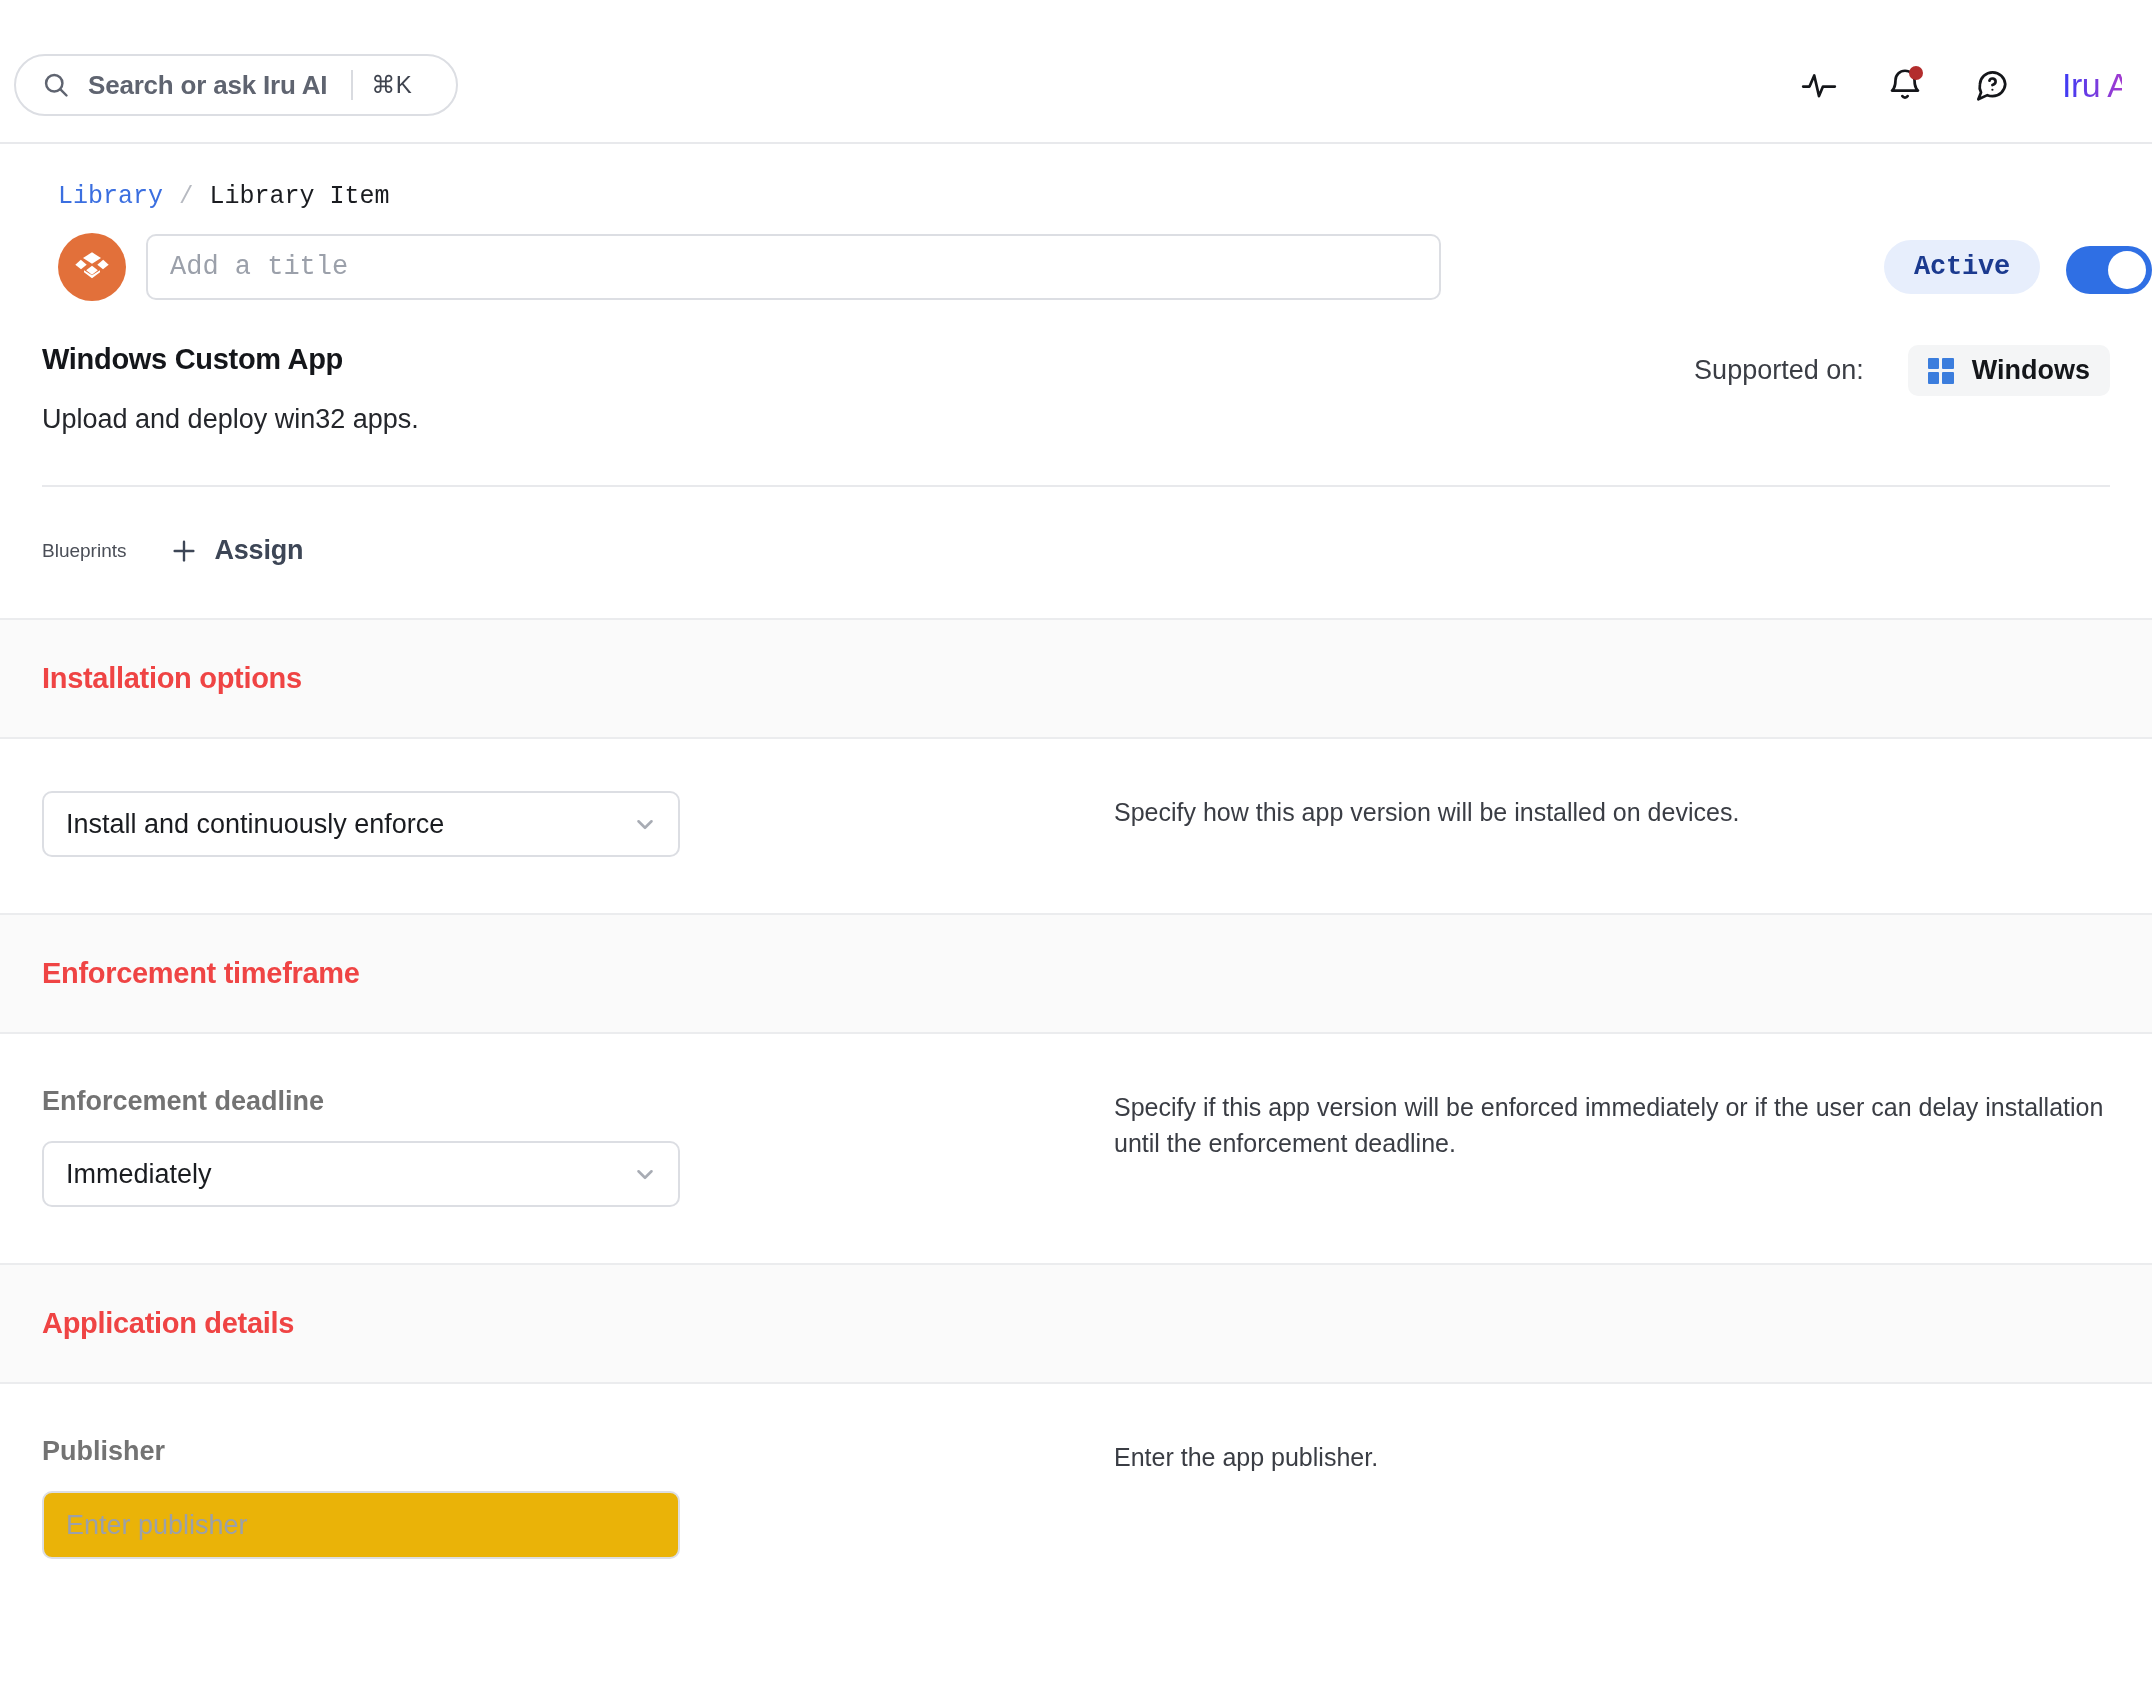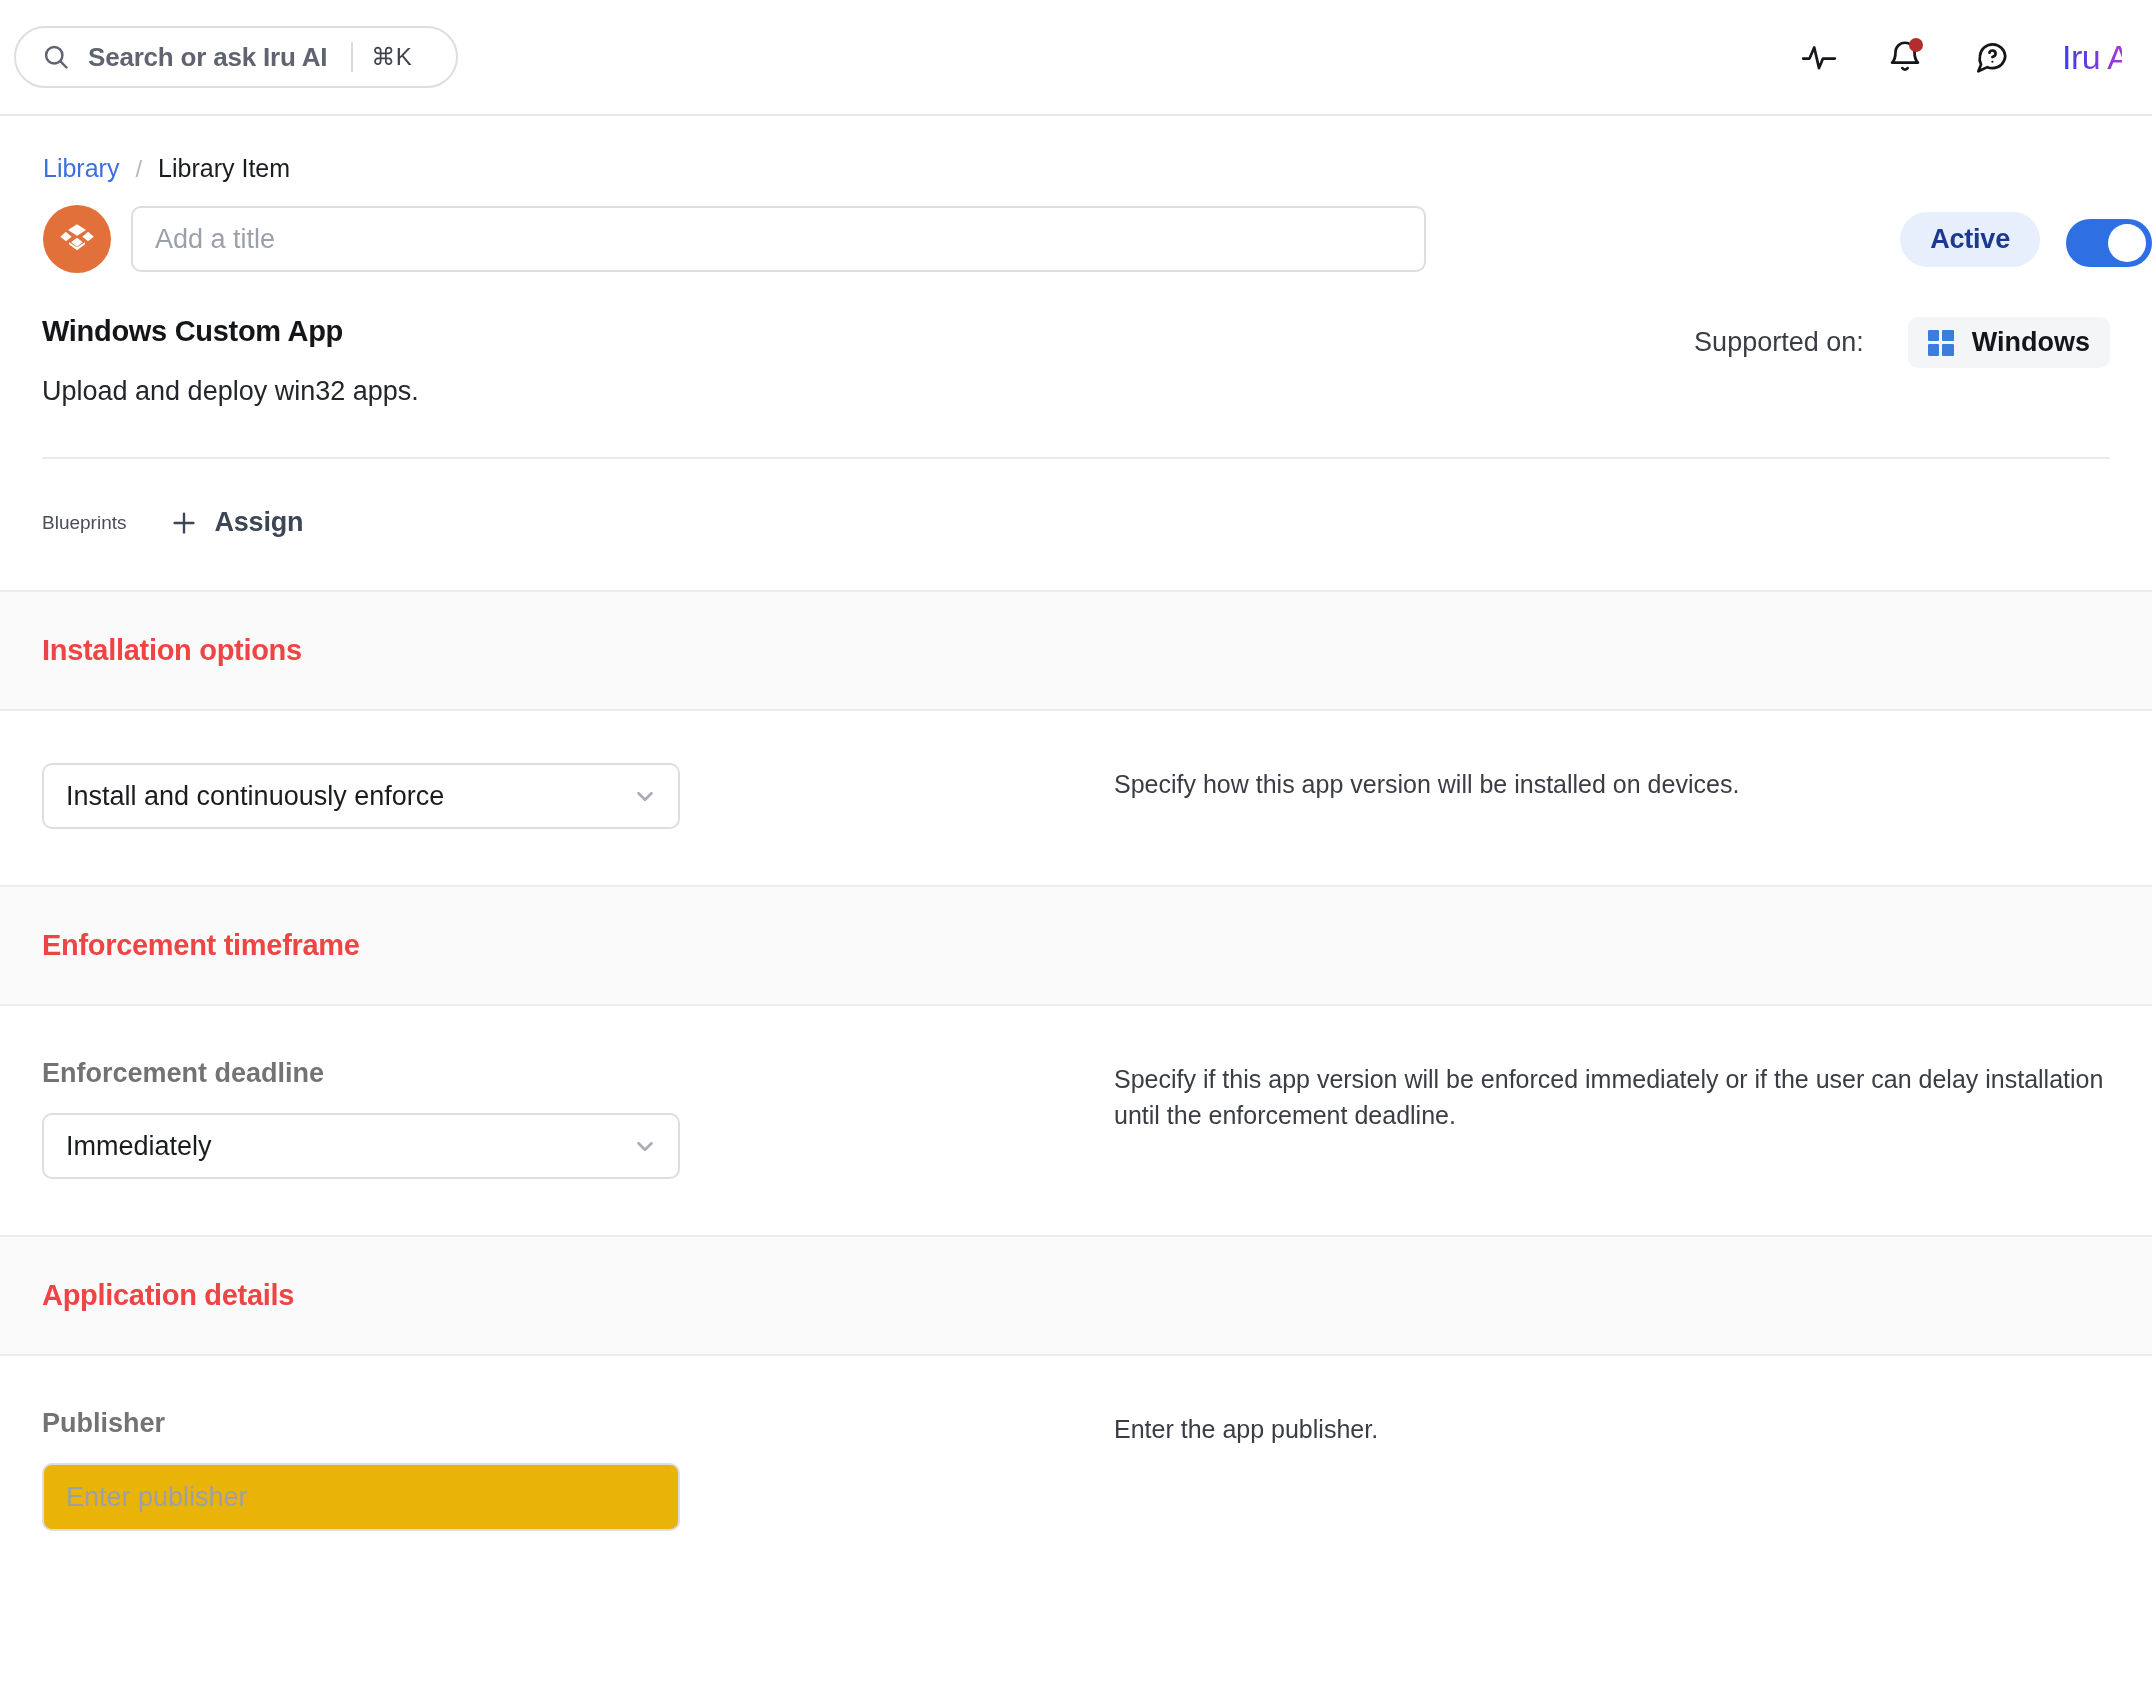--- a/index.html
+++ b/index.html
@@ -14,20 +14,21 @@
   }
 
   
   .topbar {
     position: relative;
     height: 116px;
     border-bottom: 2px solid #e8e9ec;
     display: flex;
     align-items: center;
     padding: 0 30px 0 14px;
+    margin-top: 28px;
   }
 
   .search-pill {
     display: flex;
     align-items: center;
     gap: 18px;
     height: 62px;
     width: 444px;
     border: 2px solid #dcdee3;
     border-radius: 999px;
@@ -80,21 +81,21 @@
     -webkit-background-clip: text;
     background-clip: text;
     color: transparent;
     white-space: nowrap;
     margin-left: 4px;
     overflow: hidden;
     width: 60px;
   }
 
   
-  .page-head { padding: 38px 42px 0 43px; }
+  .page-head { padding: 38px 42px 0 58px; font-family: Liberation Mono, monospace; }
 
   .breadcrumb {
     display: flex;
     align-items: center;
     gap: 16px;
     font-size: 25px;
     margin-bottom: 22px;
   }
   .crumb-link { color: #3b6fe0; }
   .crumb-sep  { color: #b7bac1; font-size: 24px; }

